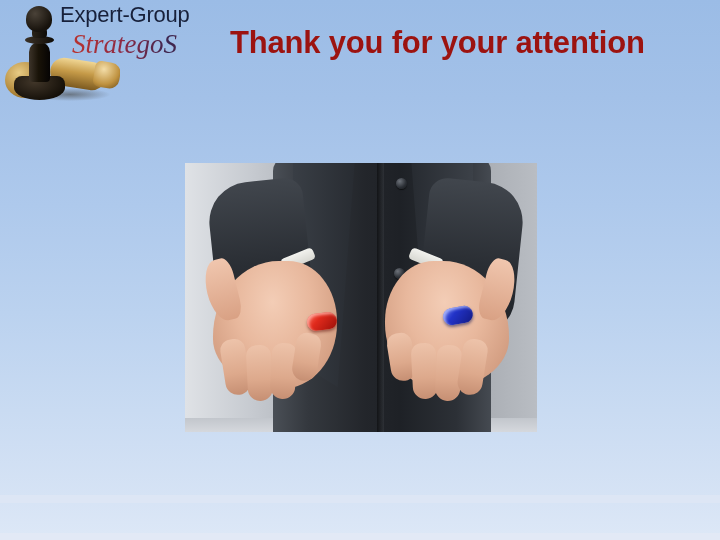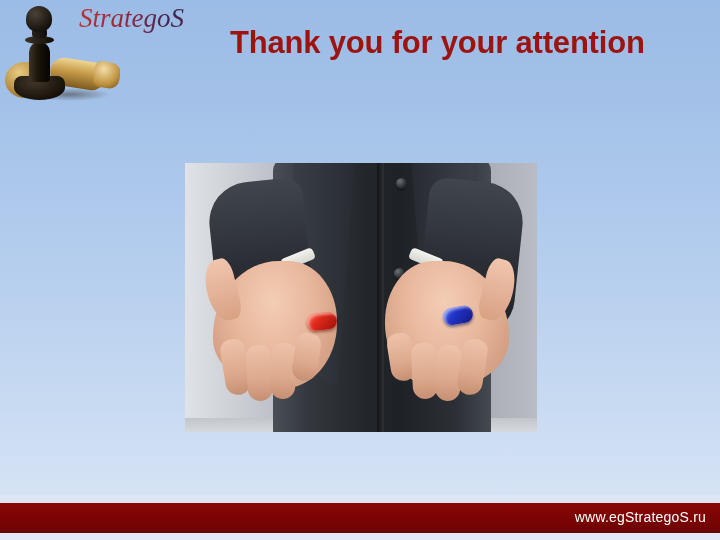--- a/index.html
+++ b/index.html
@@ -123,21 +123,21 @@
     color: #17203a;
     line-height: 26px;
     white-space: nowrap;
   }
   #logo-line2 {
     font-family: "Liberation Serif", serif;
     font-style: italic;
     font-size: 27px;
     line-height: 31px;
     margin-top: 1px;
-    margin-left: 19px;
+    margin-left: 12px;
     white-space: nowrap;
     background: linear-gradient(to right, #b9332f 0%, #8e2a44 35%, #3b2550 68%, #7a2a38 100%);
     -webkit-background-clip: text;
     background-clip: text;
     color: transparent;
     -webkit-text-fill-color: transparent;
   }
 
   
   #title {
@@ -336,20 +336,21 @@
       <div class="gd-base"></div>
       <div class="gd-body"></div>
       <div class="gd-crown"></div>
       <div class="dk-base"></div>
       <div class="dk-body"></div>
       <div class="dk-collar"></div>
       <div class="dk-neck"></div>
       <div class="dk-head"></div>
     </div>
     <div id="logo-text-wrap">
+      <div id="logo-line1">Expert-Group</div>
       <div id="logo-line2">StrategoS</div>
     </div>
   </div>
 
   <div id="title">Thank you for your attention</div>
 
   <div id="photo">
     <div class="ph-bg-left"></div>
     <div class="ph-bg-right"></div>
     <div class="ph-bg-floor"></div>
@@ -379,18 +380,15 @@
     <div class="finger" id="fr1"></div>
     <div class="finger" id="fr2"></div>
     <div class="finger" id="fr3"></div>
     <div class="finger" id="fr4"></div>
 
     <div class="pill" id="pill-red"></div>
     <div class="pill" id="pill-blue"></div>
   </div>
 
   <div id="footer-over"></div>
-  <div id="footer-bar">
-    <div id="footer-url">www.egStrategoS.ru</div>
-  </div>
   <div id="footer-under"></div>
 
 </div>
 
 </body></html>

